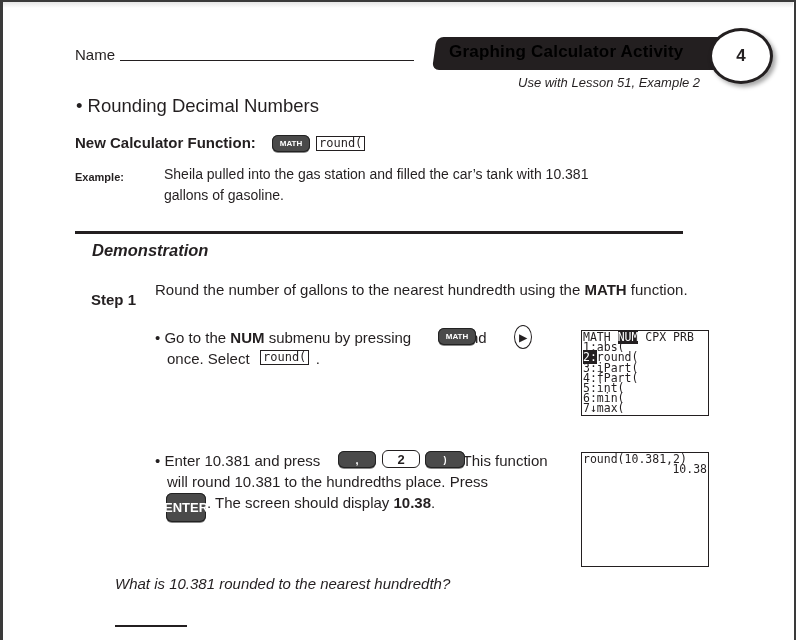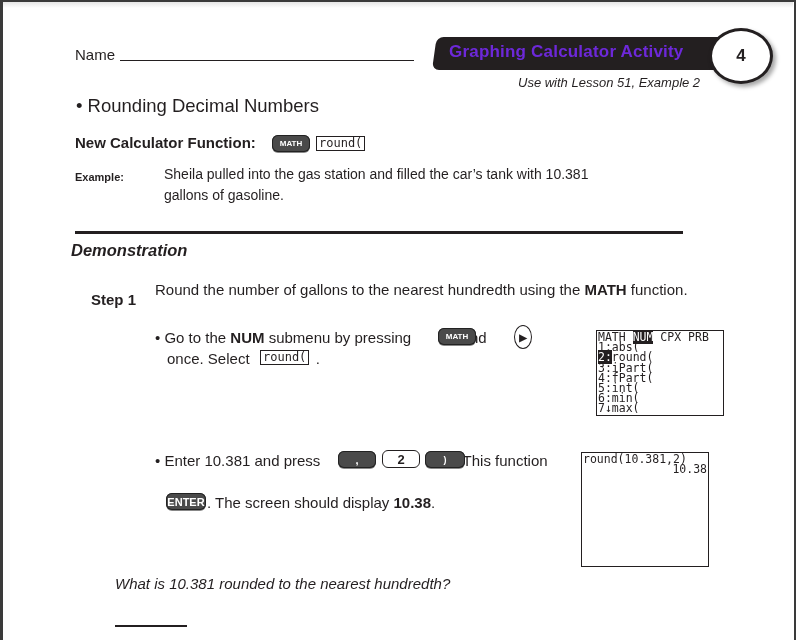--- a/index.html
+++ b/index.html
@@ -14,53 +14,53 @@
   .frame-top-shade { position: absolute; left: 3px; top: 2px; width: 790px; height: 6px;
     background: linear-gradient(#e6e6e6, #ffffff); }
 
   .abs { position: absolute; }
 
   .name-label { left: 75px; top: 46px; font-size: 15px; }
   .name-line { left: 120px; top: 60px; width: 294px; height: 1px; background: #231f20; }
 
   .banner { left: 432px; top: 37px; width: 300px; height: 33px; background: #231f20;
     border-radius: 7px 0 0 7px; transform: skewX(-8deg); transform-origin: left bottom; }
-  .banner-title { left: 449px; top: 42px; font-size: 17px; font-weight: bold; color: #6d28d9; letter-spacing: 0.2px; }
+  .banner-title { left: 449px; top: 42px; font-size: 17px; font-weight: bold; color: #000000; letter-spacing: 0.2px; }
   .badge { left: 709px; top: 28px; width: 58px; height: 50px; border: 3px solid #231f20; border-radius: 50%;
     background: #fff; box-shadow: 3px 3px 4px rgba(0,0,0,0.35); display: flex; align-items: center; justify-content: center; }
   .badge span { font-size: 17px; font-weight: bold; }
   .lesson-ref { left: 518px; top: 75px; font-size: 13px; font-style: italic; }
 
   .section-title { left: 76px; top: 95px; font-size: 18.5px; font-weight: normal; }
   .new-func { left: 75px; top: 134px; font-size: 15px; font-weight: bold; }
 
   .key { position: absolute; display: flex; align-items: center; justify-content: center;
     background: #4a4a4a; color: #fff; border-radius: 6px; font-size: 8px; font-weight: bold;
     box-shadow: inset 0 0 0 1px #222, 0 1px 0 #888; }
   .key.white { background: #fff; color: #231f20; border: 1.5px solid #231f20; box-shadow: none; font-size: 13px; }
   .key.circle { background: #fff; border: 1.5px solid #231f20; border-radius: 50%; box-shadow: none; color: #231f20; }
   .screen-label { position: absolute; border: 1px solid #231f20; font-family: "DejaVu Sans Mono", monospace;
     font-size: 12px; line-height: 13px; padding: 0 2px; color: #231f20; }
 
   .example-label { left: 75px; top: 171px; font-size: 11px; font-weight: bold; }
   .example-text { left: 155px; top: 164px; font-size: 14px; line-height: 21px; width: 470px; margin-left: 9px; }
 
   .rule { left: 75px; top: 231px; width: 608px; height: 3px; background: #231f20; }
-  .demo-title { left: 71px; top: 241px; font-size: 16.5px; font-weight: bold; font-style: italic; }
+  .demo-title { left: 92px; top: 241px; font-size: 16.5px; font-weight: bold; font-style: italic; }
 
   .step-label { left: 91px; top: 279px; font-size: 15px; font-weight: bold; margin-top: 12px; }
   .step-text { left: 155px; top: 279px; font-size: 15px; line-height: 21px; width: 540px; }
 
   .para { font-size: 15px; line-height: 21px; }
   .bullet1 { left: 155px; top: 327px; width: 400px; }
   .bullet2 { left: 155px; top: 450px; width: 420px; }
 
   .calc { position: absolute; border: 1px solid #231f20; background: #fff;
     font-family: "DejaVu Sans Mono", monospace; font-size: 11.5px; line-height: 10.2px; color: #231f20; overflow: hidden; }
-  .calc1 { left: 596px; top: 330px; width: 128px; height: 86px; padding: 1px 0 6px 1px; box-sizing: border-box; }
+  .calc1 { left: 581px; top: 330px; width: 128px; height: 86px; padding: 1px 0 6px 1px; box-sizing: border-box; }
   .calc2 { left: 581px; top: 452px; width: 128px; height: 115px; padding: 1px 1px 0 1px; box-sizing: border-box; }
   .calc .row { white-space: pre; }
   .inv { background: #231f20; color: #fff; }
   .right { text-align: right; }
 
   .question { left: 115px; top: 575px; font-size: 15px; font-style: italic; }
   .answer-line { left: 115px; top: 625px; width: 72px; height: 2px; background: #231f20; }
 </style>
 </head>
 <body>
@@ -116,33 +116,33 @@
   <div class="row"><span class="inv">2:</span><span>round(</span></div>
   <div class="row">3:iPart(</div>
   <div class="row">4:fPart(</div>
   <div class="row">5:int(</div>
   <div class="row">6:min(</div>
   <div class="row">7↓max(</div>
 </div>
 
 <div class="abs para bullet2">
   <span>• Enter 10.381 and press </span><span style="display:inline-block;width:130px;"></span><span>. This function</span><br>
-  <br>
+  <span style="padding-left:12px;">will round 10.381 to the hundredths place. Press</span><br>
   <span style="display:inline-block;width:52px;"></span><span>. The screen should display </span><b>10.38</b><span>.</span>
 </div>
 <div class="key" style="left:338px;top:451px;width:38px;height:17px;font-size:11px;">
   <span>,</span>
 </div>
 <div class="key white" style="left:382px;top:450px;width:36px;height:16px;">
   <span>2</span>
 </div>
 <div class="key" style="left:425px;top:451px;width:40px;height:17px;font-size:9px;">
   <span>)</span>
 </div>
-<div class="key" style="left:166px;top:493px;width:40px;height:17px;font-size:11px;">
+<div class="key" style="left:166px;top:493px;width:40px;height:29px;font-size:13px;">
   <span>ENTER</span>
 </div>
 
 <div class="calc calc2">
   <div class="row">round(10.381,2)</div>
   <div class="row right">10.38</div>
 </div>
 
 <div class="abs question">What is 10.381 rounded to the nearest hundredth?</div>
 <div class="abs answer-line"></div>

